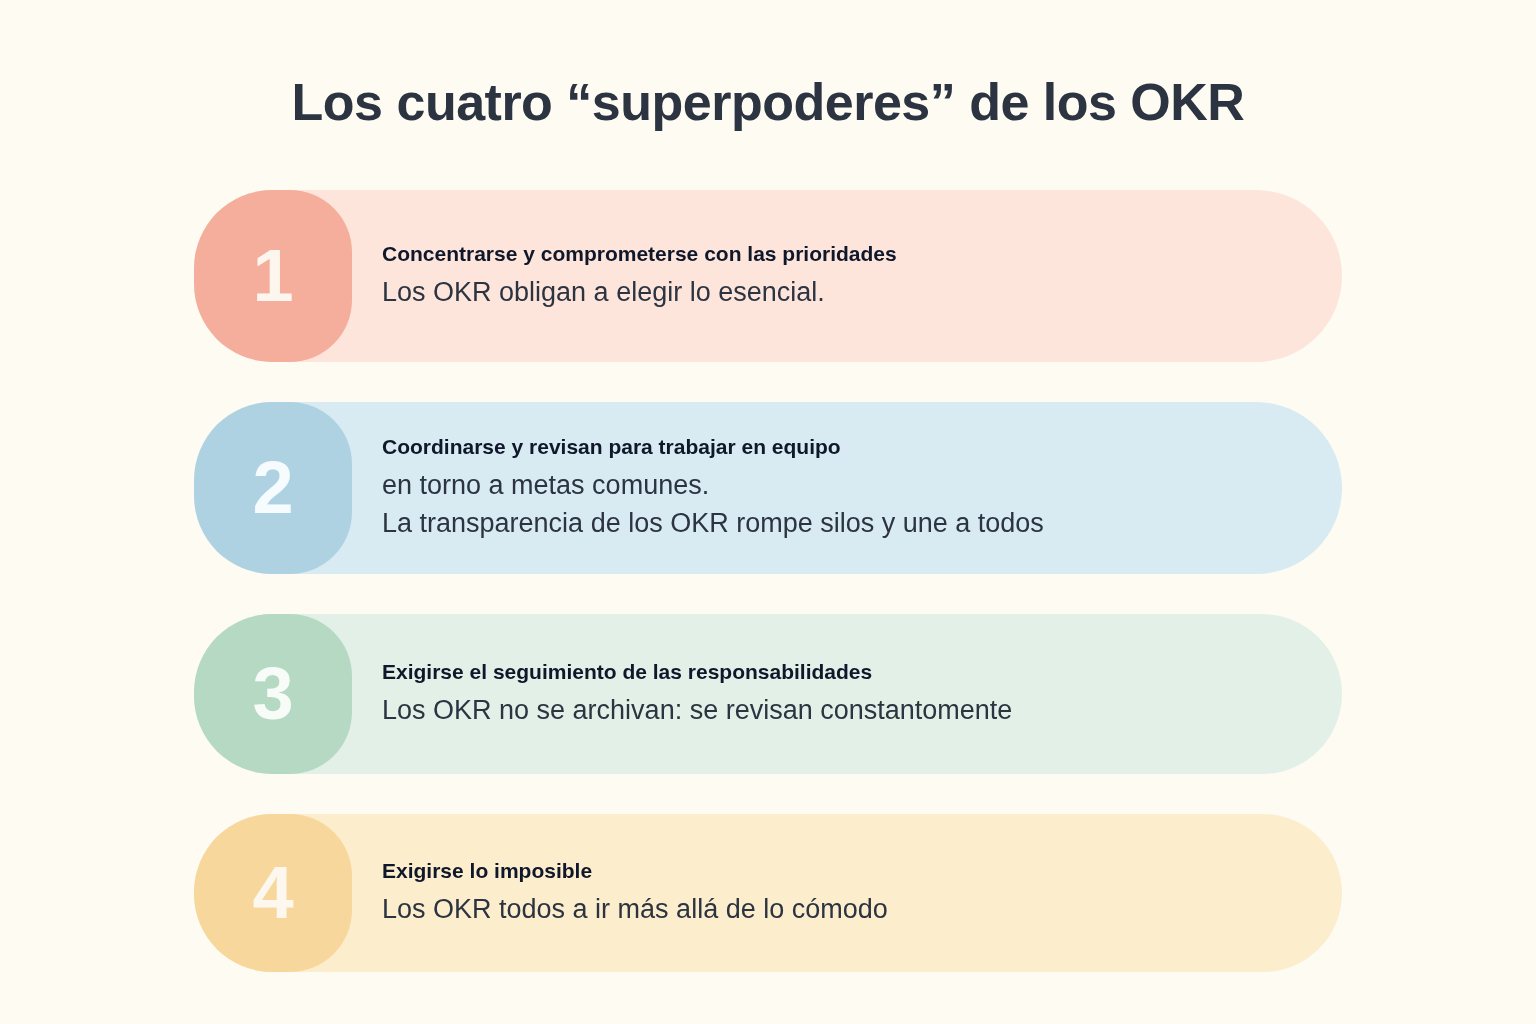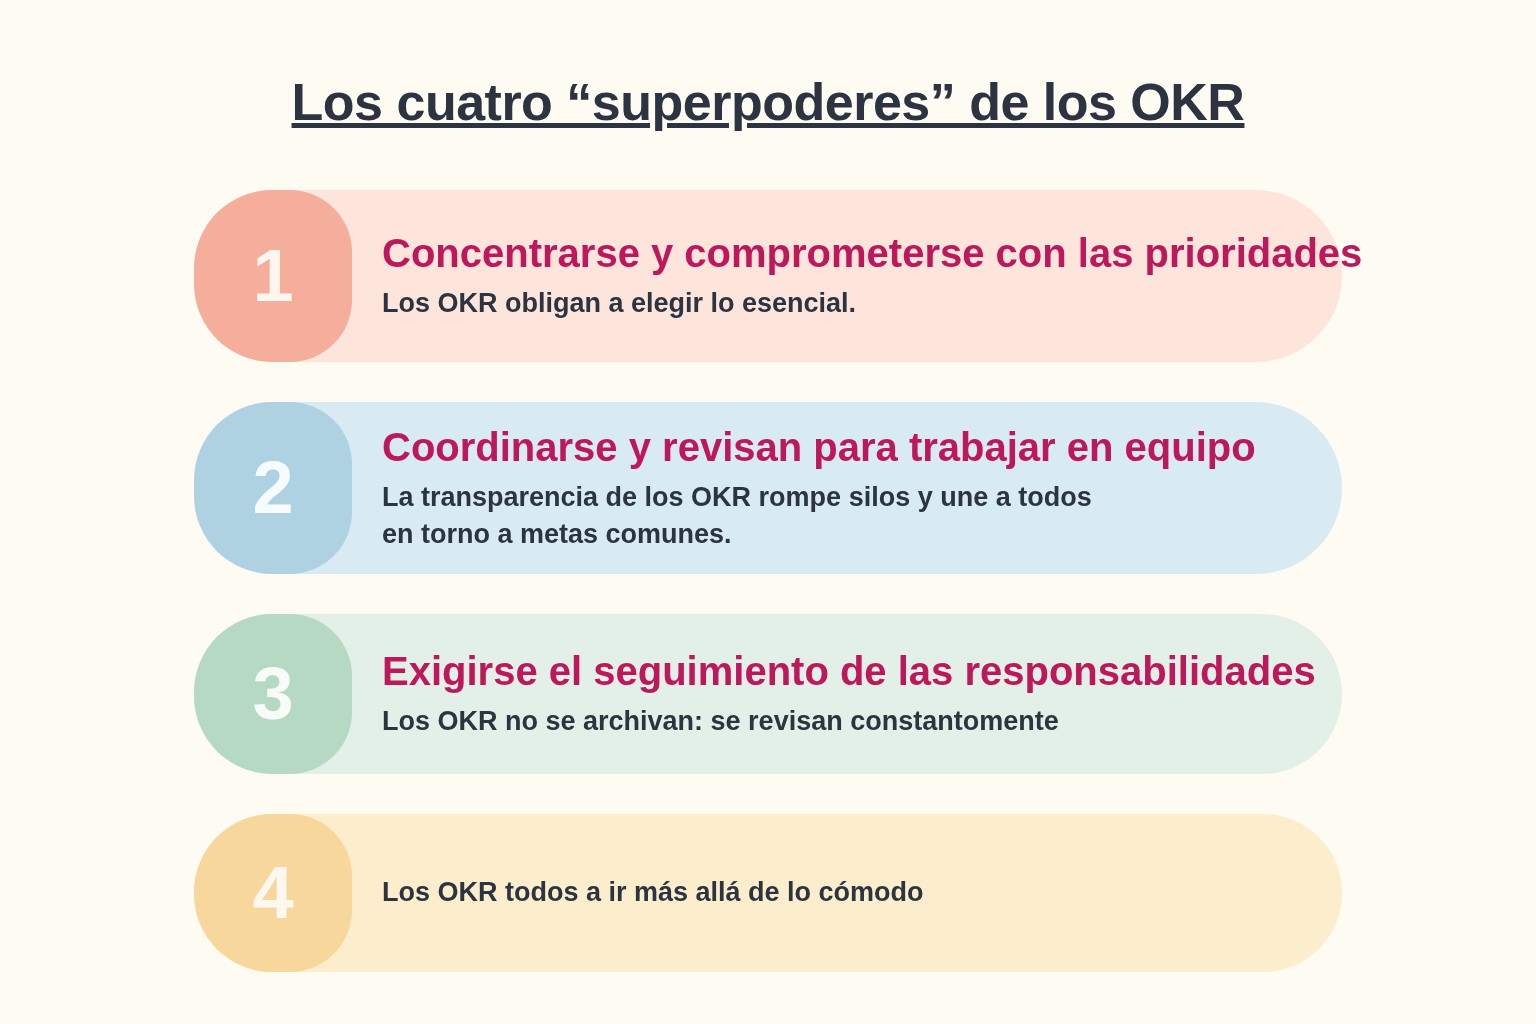--- a/index.html
+++ b/index.html
@@ -25,21 +25,20 @@
     position: absolute;
     top: 72px;
     left: 0;
     width: 1536px;
     text-align: center;
     font-size: 52px;
     font-weight: bold;
     letter-spacing: -0.5px;
     color: #2b3440;
     white-space: nowrap;
-    text-decoration: underline;
   }
 
   .cards {
     position: absolute;
     top: 190px;
     left: 194px;
     width: 1148px;
   }
 
   .card {
@@ -82,31 +81,31 @@
     z-index: 1;
     margin-left: 158px;
     padding: 0 70px 0 30px;
     display: flex;
     flex-direction: column;
     justify-content: center;
     flex: 1;
   }
 
   .card-heading {
-    font-size: 40px;
+    font-size: 21px;
     font-weight: bold;
-    color: #be185d;
+    color: #0f172a;
     line-height: 1.2;
     margin-bottom: 8px;
     white-space: nowrap;
   }
 
   .card-desc {
     font-size: 27px;
-    font-weight: bold;
+    font-weight: normal;
     color: #2b3440;
     line-height: 1.38;
   }
 
   .card-desc .line {
     display: block;
     white-space: nowrap;
   }
 </style>
 </head>
@@ -130,22 +129,22 @@
       </div>
     </div>
 
     <div class="card c2" style="background: rgb(216, 234, 242);">
       <div class="badge" style="background: rgb(175, 210, 226);">
         <span class="badge-num" style="color: rgb(246, 251, 253);">2</span>
       </div>
       <div class="card-body">
         <div class="card-heading">Coordinarse y revisan para trabajar en equipo</div>
         <div class="card-desc">
+          <span class="line">en torno a metas comunes.</span>
           <span class="line">La transparencia de los OKR rompe silos y une a todos</span>
-          <span class="line">en torno a metas comunes.</span>
         </div>
       </div>
     </div>
 
     <div class="card c3" style="background: rgb(227, 240, 232);">
       <div class="badge" style="background: rgb(181, 217, 195);">
         <span class="badge-num" style="color: rgb(247, 252, 248);">3</span>
       </div>
       <div class="card-body">
         <div class="card-heading">Exigirse el seguimiento de las responsabilidades</div>
@@ -153,20 +152,21 @@
           <span class="line">Los OKR no se archivan: se revisan constantomente</span>
         </div>
       </div>
     </div>
 
     <div class="card c4" style="background: rgb(252, 237, 205);">
       <div class="badge" style="background: rgb(247, 215, 155);">
         <span class="badge-num" style="color: rgb(253, 248, 239);">4</span>
       </div>
       <div class="card-body">
+        <div class="card-heading">Exigirse lo imposible</div>
         <div class="card-desc">
           <span class="line">Los OKR todos a ir más allá de lo cómodo</span>
         </div>
       </div>
     </div>
 
   </div>
 </div>
 
 </body></html>

